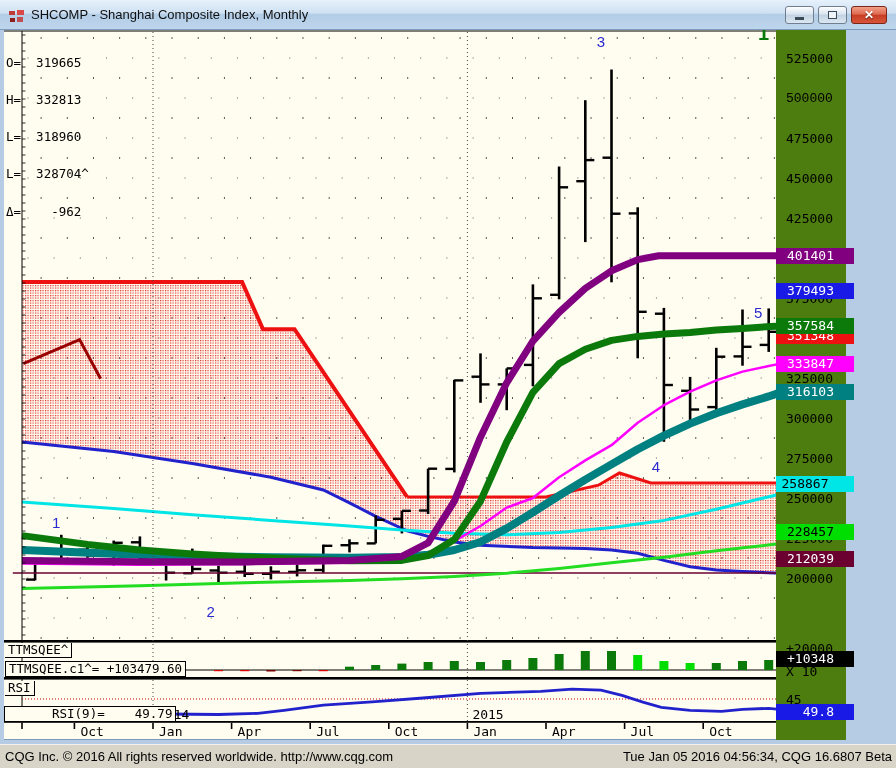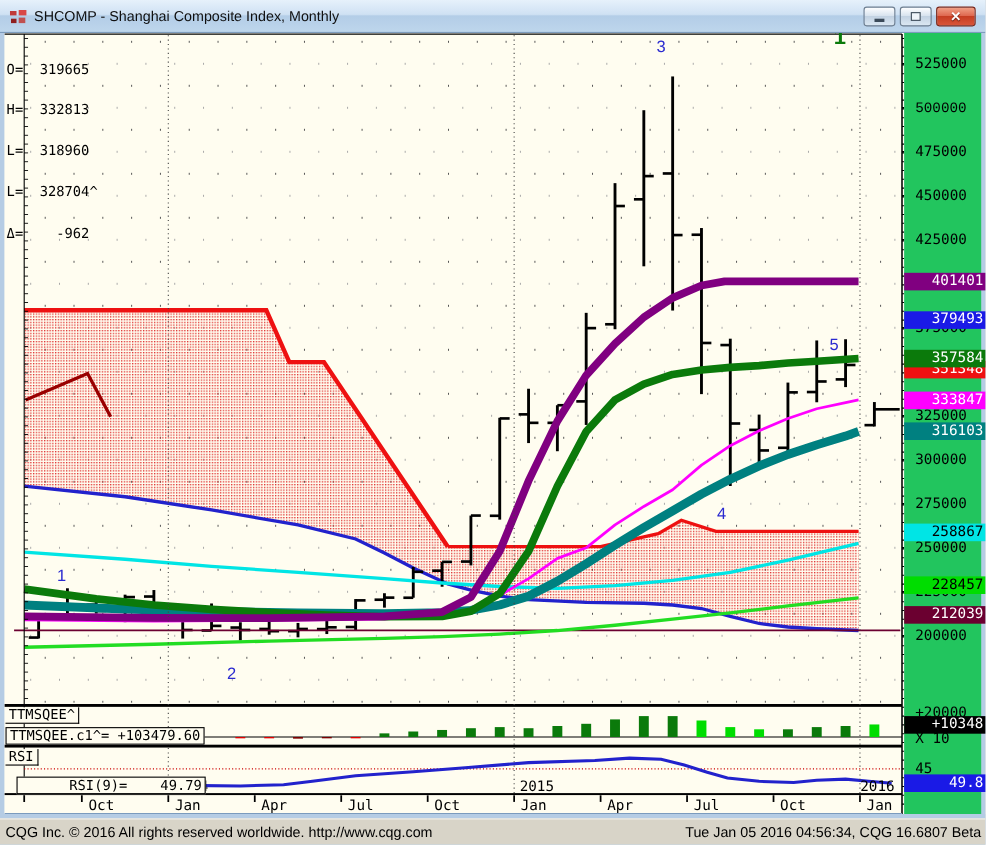--- a/index.html
+++ b/index.html
@@ -27,25 +27,25 @@
       radial-gradient(circle,#555 0.7px,transparent 0.9px),
       radial-gradient(circle,#a8a8a8 0.6px,transparent 0.8px);
     background-size:26.2px 40px,26.2px 40px;
     background-position:6px 27px,19px 7px;}
   #chart-svg{position:absolute;left:0;top:0;}
   .quote{position:absolute;left:2px;top:2px;font-family:"DejaVu Sans Mono",monospace;
     font-size:12.5px;line-height:12.4px;color:#000;white-space:pre;}
   .study-box{position:absolute;font-family:"DejaVu Sans Mono",monospace;font-size:12.5px;
     color:#000;background:#fffdf0;border:1px solid #000;padding:0 3px;white-space:pre;line-height:14px;}
   
-  .axis-col{position:absolute;left:822px;top:30px;width:70px;height:710px;background:#22c55e;}
+  .axis-col{position:absolute;left:776px;top:30px;width:70px;height:710px;background:#4d7c0f;}
   .axis-label{position:absolute;left:10px;height:15px;font-family:"DejaVu Sans Mono",monospace;
     font-size:13px;color:#000;white-space:pre;}
   .axis-badge{position:absolute;left:0;width:78px;height:16px;font-family:"DejaVu Sans Mono",monospace;
-    font-size:13px;text-align:right;padding-right:6px;box-sizing:border-box;line-height:16px;}
+    font-size:13px;text-align:right;padding-right:20px;box-sizing:border-box;line-height:16px;}
   
   .frame-bottom{position:absolute;left:0;top:740px;width:896px;height:4px;background:#b5cce4;}
   .statusbar{position:absolute;left:0;top:744px;width:896px;height:24px;background:#d8d4c8;
     border-top:1px solid #f2f0ea;box-sizing:border-box;font-size:13px;color:#000;}
   .status-left{position:absolute;left:5px;top:4px;}
   .status-right{position:absolute;right:4px;top:4px;}
 </style>
 </head>
 <body>
 
@@ -438,21 +438,21 @@
     <div class="quote">
       <div>O=  319665</div>
       <div>H=  332813</div>
       <div>L=  318960</div>
       <div>L=  328704^</div>
       <div>Δ=    -962</div>
     </div>
     <div class="study-box" style="left:1px;top:613px;border-width:0 1px 1px 0;">TTMSQEE^</div>
     <div class="study-box" style="left:1px;top:631px;">TTMSQEE.c1^= +103479.60</div>
     <div class="study-box" style="left:1px;top:651px;border-width:0 1px 1px 0;">RSI</div>
-    <div class="study-box" style="left:11px;top:676px;padding-left:47px;">RSI(9)=    49.79</div>
+    <div class="study-box" style="left:0;top:676px;padding-left:47px;">RSI(9)=    49.79</div>
   </div>
 
   <div class="axis-col" id="axis-col">
       <div class="axis-label" style="top: 21px;">525000</div>
       <div class="axis-label" style="top: 61px; font-family: Liberation Mono, monospace;">500000</div>
       <div class="axis-label" style="top: 101px;">475000</div>
       <div class="axis-label" style="top: 141px;">450000</div>
       <div class="axis-label" style="top: 181px;">425000</div>
       <div class="axis-label" style="top: 261px;">375000</div>
       <div class="axis-label" style="top: 341px;">325000</div>
@@ -463,21 +463,21 @@
       <div class="axis-label" style="top: 541px;">200000</div>
       <div class="axis-label" style="top: 611px;">+20000</div>
       <div class="axis-label" style="top: 634px;">X 10</div>
       <div class="axis-label" style="top: 661.997px;">45</div>
       <div class="axis-badge" style="top: 217.758px; background: rgb(128, 0, 128); color: rgb(255, 255, 255);">401401</div>
       <div class="axis-badge" style="top: 252.811px; background: rgb(26, 26, 230); color: rgb(255, 255, 255);">379493</div>
       <div class="axis-badge" style="top: 297.843px; background: rgb(238, 17, 17); color: rgb(255, 255, 255);">351348</div>
       <div class="axis-badge" style="top: 287.866px; background: rgb(11, 122, 11); color: rgb(255, 255, 255);">357584</div>
       <div class="axis-badge" style="top: 325.845px; background: rgb(255, 0, 255); color: rgb(255, 255, 255);">333847</div>
       <div class="axis-badge" style="top: 354.235px; background: rgb(0, 128, 128); color: rgb(255, 255, 255);">316103</div>
-      <div class="axis-badge" style="top: 445.813px; background: rgb(0, 229, 229); color: rgb(0, 0, 0);">258867</div>
+      <div class="axis-badge" style="top: 445.813px; background: rgb(0, 229, 229); color: rgb(0, 0, 0); text-align: center;">258867</div>
       <div class="axis-badge" style="top: 494.469px; background: rgb(0, 221, 0); color: rgb(0, 0, 0);">228457</div>
       <div class="axis-badge" style="top: 520.738px; background: rgb(107, 0, 48); color: rgb(255, 255, 255);">212039</div>
       <div class="axis-badge" style="top: 620.617px; background: rgb(0, 0, 0); color: rgb(255, 255, 255);">+10348</div>
       <div class="axis-badge" style="top: 674px; background: rgb(26, 26, 230); color: rgb(255, 255, 255);">49.8</div>
     </div>
 
   <div class="frame-bottom"></div>
 
   <div class="statusbar">
     <span class="status-left">CQG Inc. © 2016 All rights reserved worldwide. http://www.cqg.com</span>

